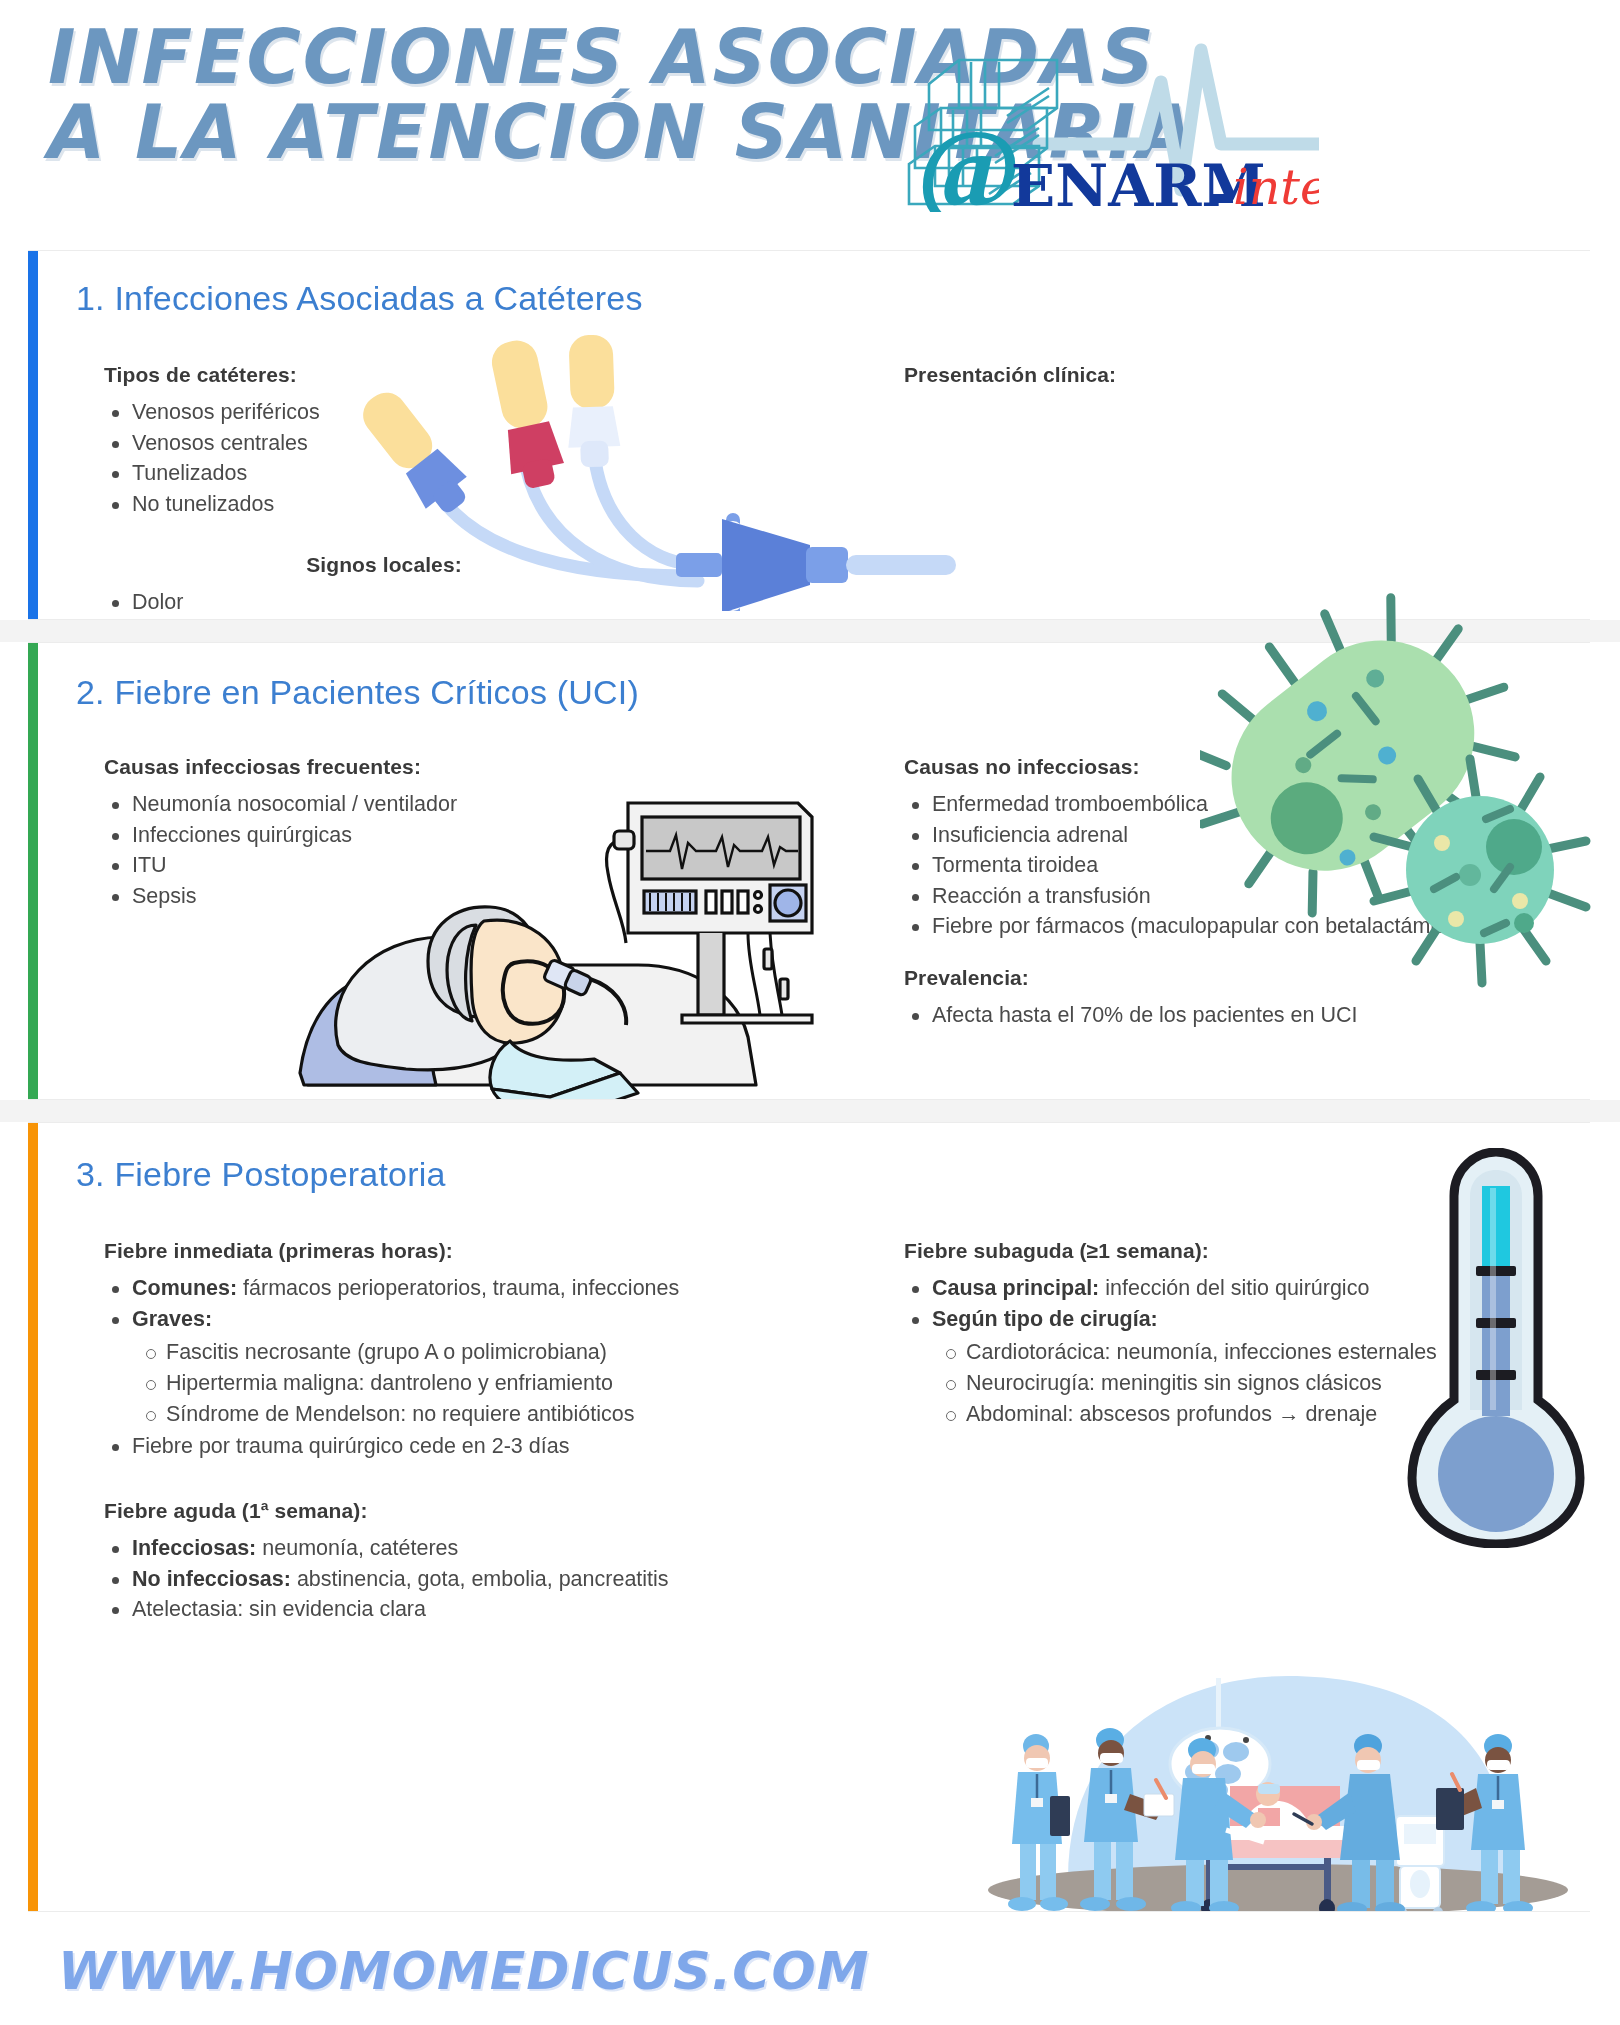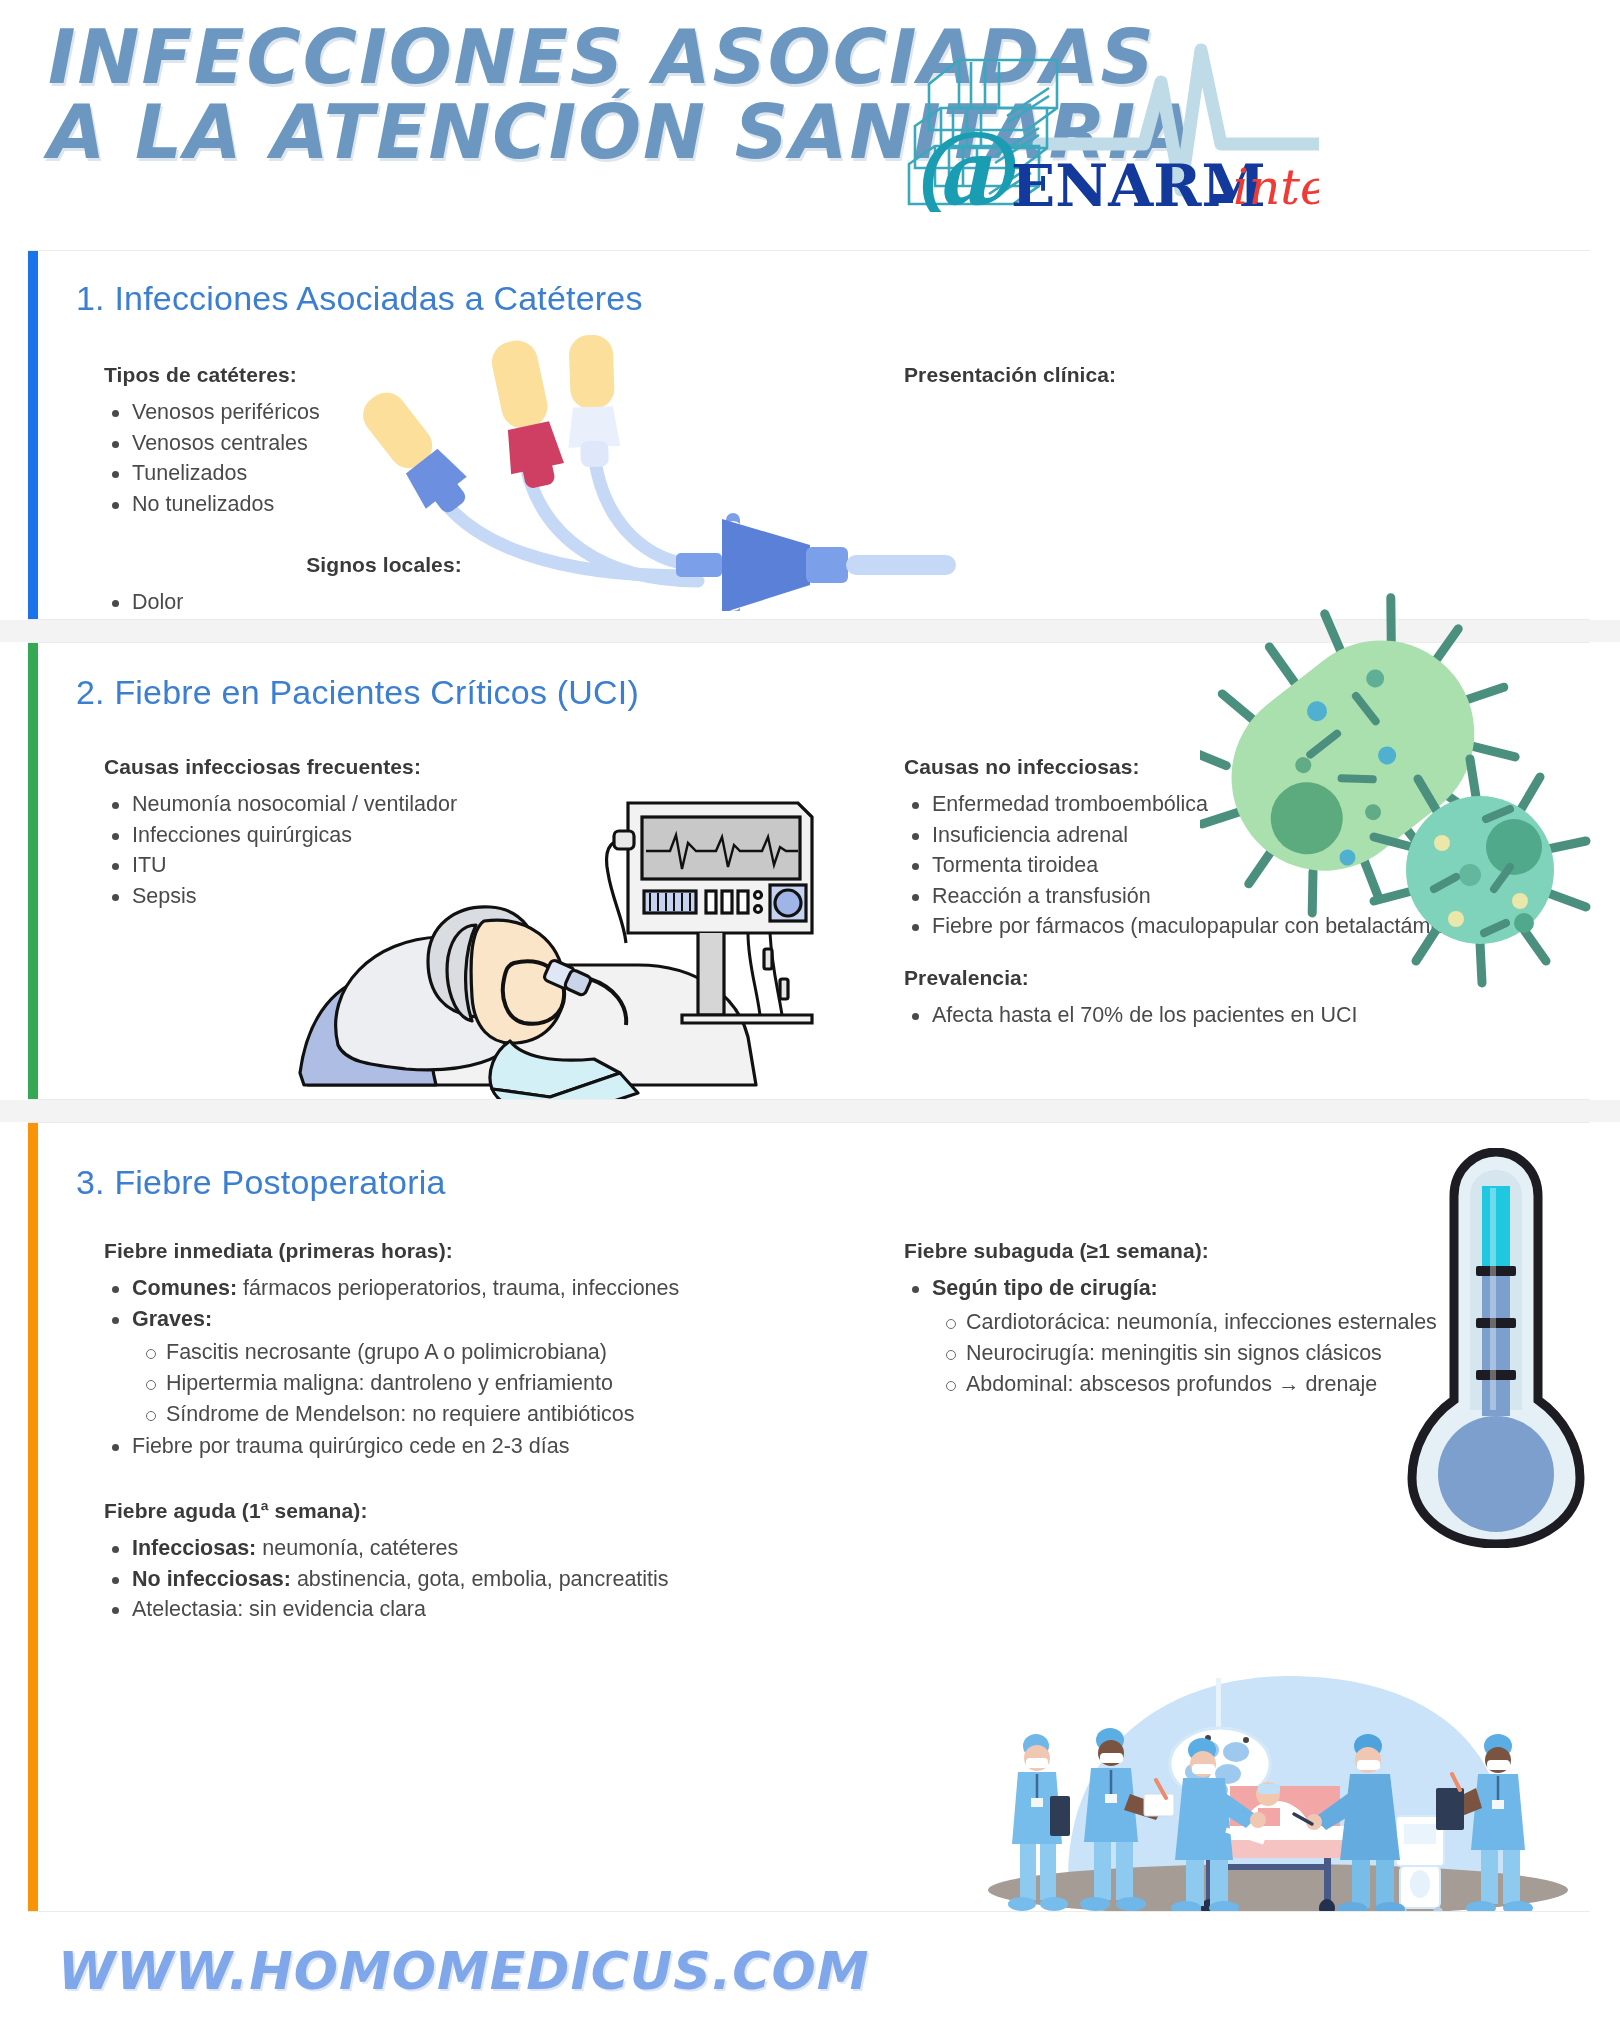--- a/index.html
+++ b/index.html
@@ -403,21 +403,21 @@
       </g>
       <rect x="98" y="40" width="6" height="222" fill="rgba(255,255,255,.35)"></rect>
     </svg>
   </div>
 
   <div class="gapstrip" style="top:1100px; height:22px;"></div>
 
   <div class="section clip" style="top:1122px; height:790px;">
     <div class="accent" style="background:#f89406;"></div>
 
-    <div class="sec-title" style="position:absolute;left:48px;top:40px;">3. Fiebre Postoperatoria</div>
+    <div class="sec-title" style="position:absolute;left:48px;top:32px;">3. Fiebre Postoperatoria</div>
 
     <div class="art" style="left:930px; top:545px; width:640px; height:250px;">
       <svg width="640" height="250" viewBox="0 0 640 250">
 
         <path d="M110 210 C 110 70, 220 8, 330 8 C 450 8, 540 60, 548 170 L 548 212 L 110 212 Z" fill="#cbe3f8"></path>
 
         <ellipse cx="320" cy="222" rx="290" ry="26" fill="#a49c95"></ellipse>
 
         <g>
           <rect x="258" y="10" width="5" height="70" fill="#e8f3fb"></rect>
@@ -566,20 +566,23 @@
           <span class="bold">No infecciosas:</span><span> abstinencia, gota, embolia, pancreatitis</span>
         </li>
         <li>Atelectasia: sin evidencia clara</li>
       </ul>
     </div>
 
     <div class="col clip" style="left:876px; top:116px; width:700px; height:300px;">
       <h4 class="sub">Fiebre subaguda (≥1 semana):</h4>
       <ul class="bul">
         <li>
+          <span class="bold">Causa principal:</span><span> infección del sitio quirúrgico</span>
+        </li>
+        <li>
           <span class="bold">Según tipo de cirugía:</span><span></span>
         </li>
       </ul>
       <ul class="sub2">
         <li>Cardiotorácica: neumonía, infecciones esternales</li>
         <li>Neurocirugía: meningitis sin signos clásicos</li>
         <li>Abdominal: abscesos profundos → drenaje</li>
       </ul>
     </div>
   </div>

